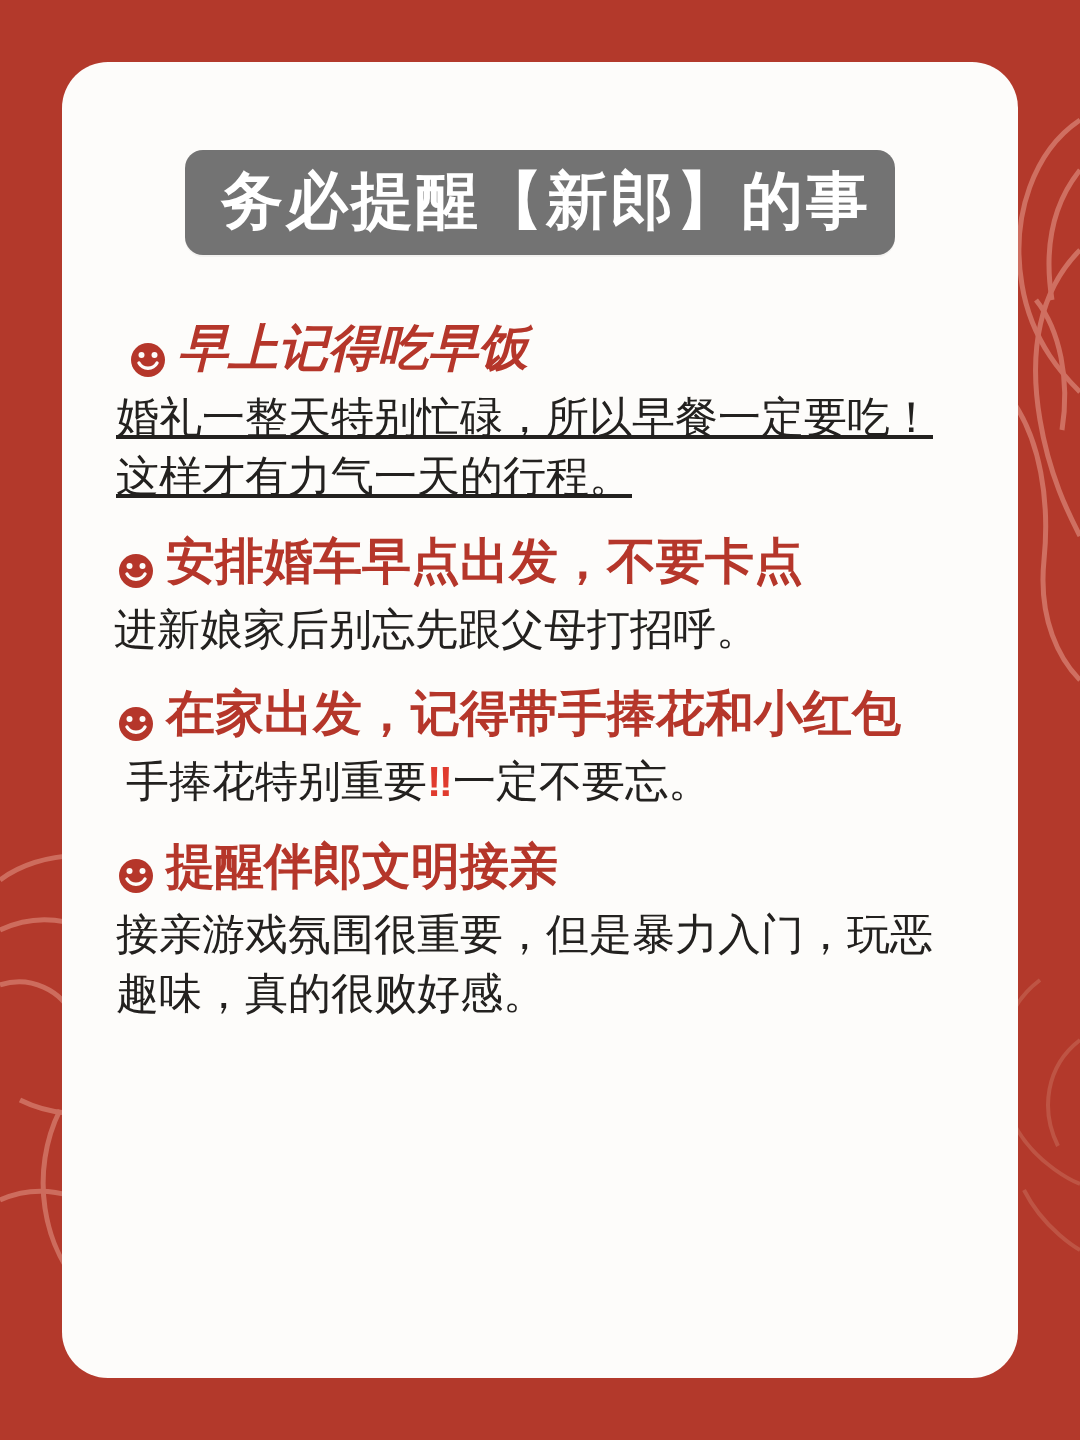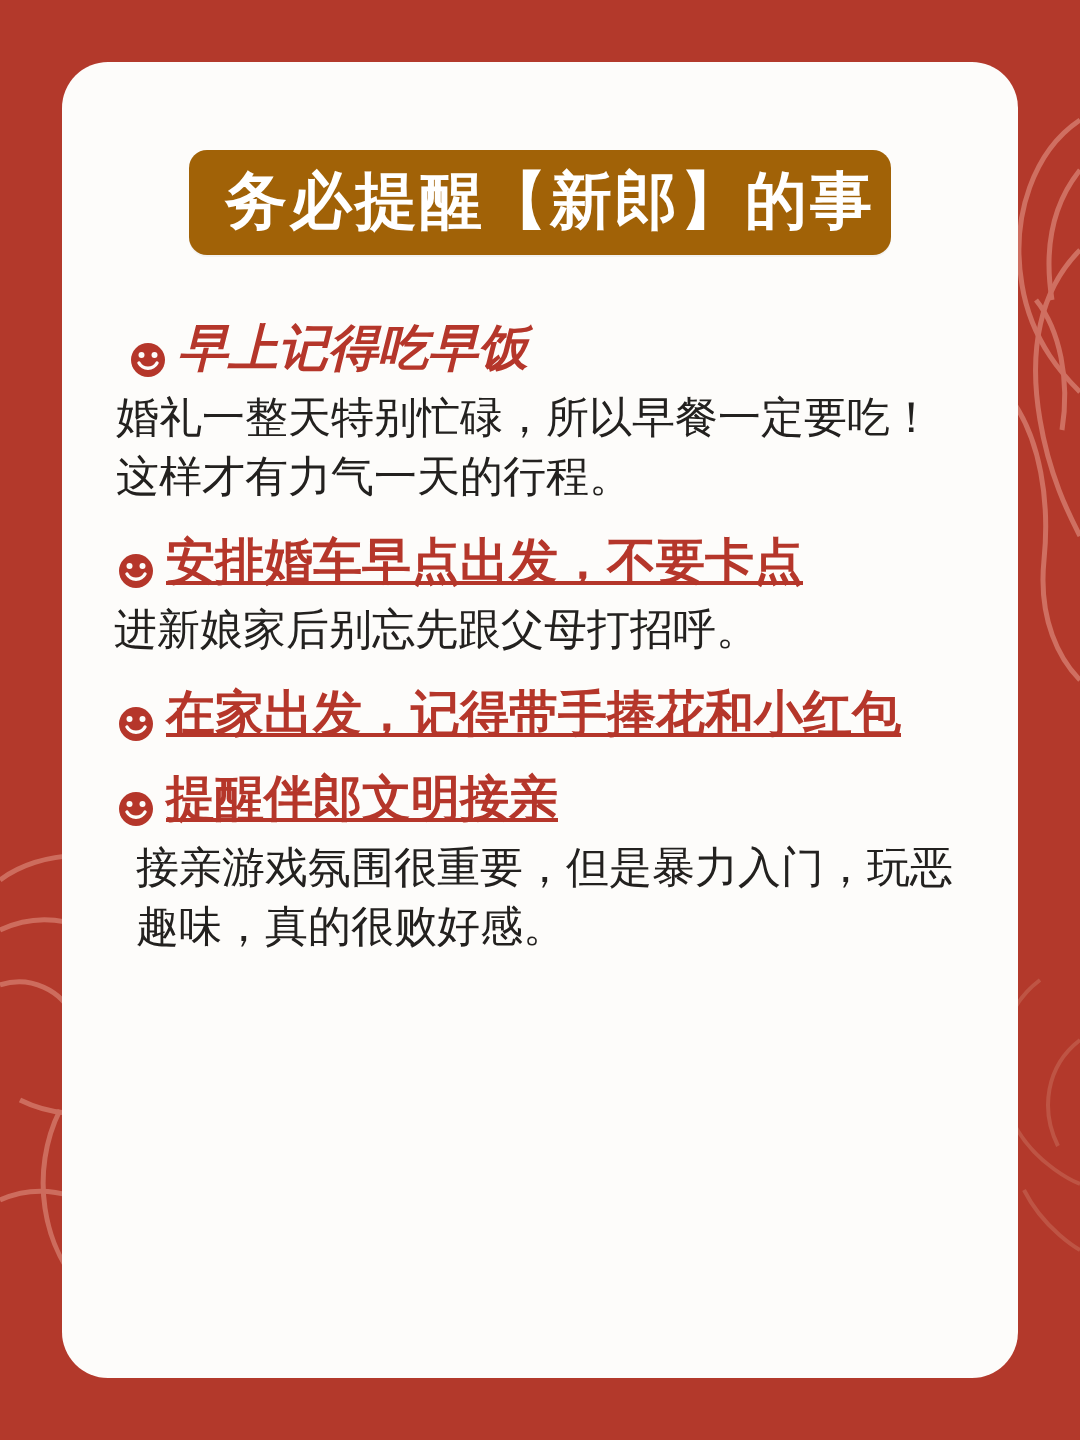--- a/index.html
+++ b/index.html
@@ -37,24 +37,24 @@
     overflow: hidden;
   }
 
   .title-wrap {
     display: flex;
     justify-content: center;
     margin-top: 46px;
     margin-bottom: 62px;
   }
   .title-pill {
-    background: #a16207;
+    background: #737373;
     color: #ffffff;
     border-radius: 18px;
-    padding: 16px 16px 20px 36px;
+    padding: 16px 24px 20px 36px;
     font-size: 62px;
     font-weight: bold;
     letter-spacing: 3px;
     line-height: 1.12;
     white-space: nowrap;
     box-shadow: 0 2px 0 rgba(0,0,0,0.04);
   }
 
   .section {
     margin-bottom: 24px;
@@ -87,30 +87,30 @@
     line-height: 1.38;
     letter-spacing: 0px;
     padding-left: 6px;
   }
   .sec-body .bang {
     color: #e03b2e;
     font-weight: bold;
   }
 
   .s1 .sec-head { padding-left: 20px; font-style: italic; }
-  .s1 .sec-body { padding-left: 8px; }
+  .s1 .sec-body { padding-left: 8px; text-decoration: underline; }
   .s2 .sec-head { padding-left: 8px; }
   .s3 .sec-head { padding-left: 8px; }
   .s3 .sec-body { padding-left: 18px; }
   .s4 .sec-head { padding-left: 8px; }
   .s4 .sec-body { padding-left: 8px; }
   .s5 .sec-head { padding-left: 8px; text-align: center; }
-  .s5 .sec-body { padding-left: 8px; margin-left: 20px; }
-
-  .s2 .sec-head, .s3 .sec-head, .s4 .sec-head, .s5 .sec-head { font-size: 49px; text-decoration: underline; }
+  .s5 .sec-body { padding-left: 8px; }
+
+  .s2 .sec-head, .s3 .sec-head, .s4 .sec-head, .s5 .sec-head { font-size: 49px; }
 </style>
 </head>
 <body>
 
 <svg class="bg-decor" width="1080" height="1440" viewBox="0 0 1080 1440" fill="none">
   <g stroke="#d98273" stroke-width="5" fill="none" opacity="0.75">
     <path d="M1080 120 C1035 150 1010 215 1022 285 C1032 345 1068 380 1080 392"></path>
     <path d="M1080 250 C1040 290 1028 350 1040 420 C1050 480 1072 520 1080 536"></path>
     <path d="M1036 300 C1060 330 1070 380 1062 430"></path>
     <path d="M1080 170 C1052 205 1044 250 1052 300"></path>
@@ -171,20 +171,23 @@
       <span class="bullet">
         <svg width="40" height="40" viewBox="0 0 40 40">
             <circle cx="20" cy="20" r="17" fill="#b5362a"></circle>
             <circle cx="13.5" cy="15" r="3" fill="#fdfcfa"></circle>
             <circle cx="26.5" cy="15" r="3" fill="#fdfcfa"></circle>
             <path d="M11 23 C15 30 25 30 29 23" stroke="#fdfcfa" stroke-width="3.4" fill="none" stroke-linecap="round"></path>
           </svg>
       </span>
       <span class="head-text">在家出发，记得带手捧花和小红包</span>
     </div>
+    <div class="sec-body">
+      <span>手捧花特别重要</span><span class="bang">‼</span><span>一定不要忘。</span>
+    </div>
   </div>
 
 
   <div class="section s5">
     <div class="sec-head">
       <span class="bullet">
         <svg width="40" height="40" viewBox="0 0 40 40">
             <circle cx="20" cy="20" r="17" fill="#b5362a"></circle>
             <circle cx="13.5" cy="15" r="3" fill="#fdfcfa"></circle>
             <circle cx="26.5" cy="15" r="3" fill="#fdfcfa"></circle>

